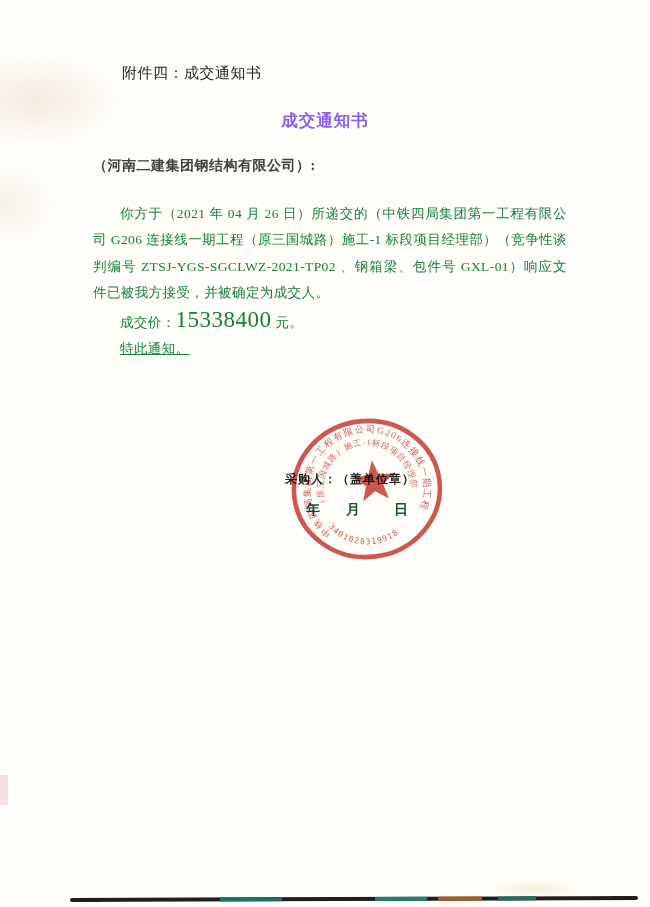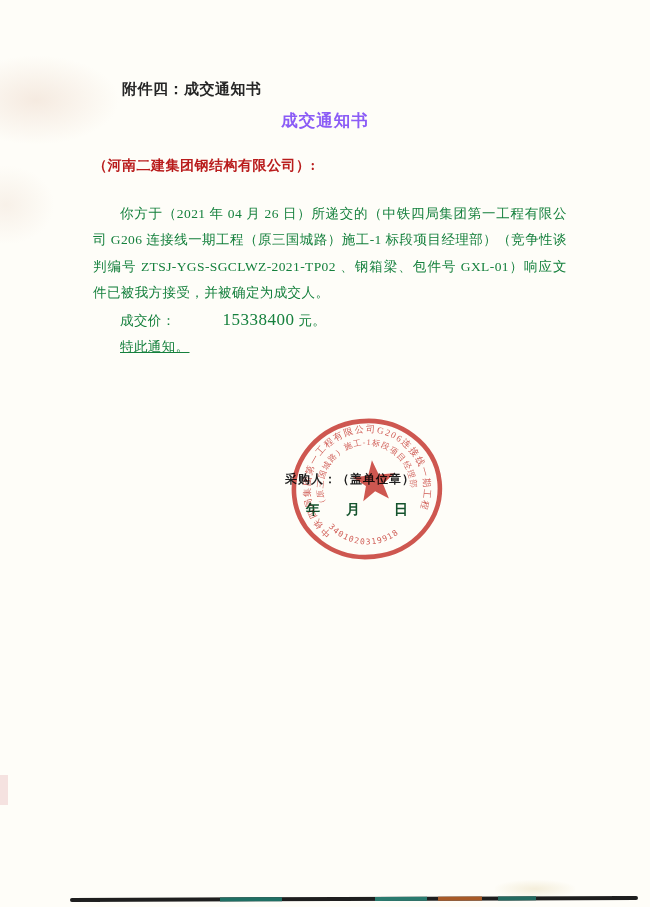--- a/index.html
+++ b/index.html
@@ -13,39 +13,39 @@
   .smudge-1{left:-20px;top:55px;width:140px;height:90px;
     background:radial-gradient(ellipse at 40% 50%, rgba(238,219,205,.55), rgba(238,219,205,0) 70%);}
   .smudge-2{left:-15px;top:165px;width:70px;height:80px;
     background:radial-gradient(ellipse at 30% 50%, rgba(240,226,214,.45), rgba(240,226,214,0) 70%);}
   .smudge-3{left:495px;top:880px;width:80px;height:18px;
     background:radial-gradient(ellipse at 50% 50%, rgba(238,228,198,.6), rgba(238,228,198,0) 75%);}
   .smudge-4{left:0;top:775px;width:8px;height:30px;background:rgba(236,200,200,.5);}
 
   .attachment-heading{
     position:absolute;left:122px;top:64px;
-    font-size:15px;font-weight:bold;color:#262626;letter-spacing:.5px;margin-top:16px;
+    font-size:15px;font-weight:normal;color:#262626;letter-spacing:.5px;
   }
   .doc-title{
     position:absolute;left:0;right:0;top:110px;text-align:center;
     font-size:16.5px;font-weight:bold;color:#8b5cf6;letter-spacing:1px;
   }
   .addressee{
     position:absolute;left:93px;top:157px;
-    font-size:14px;color:#b91c1c;font-weight:600;letter-spacing:.5px;
+    font-size:14px;color:#404040;font-weight:600;letter-spacing:.5px;
   }
   .body-text{
     position:absolute;left:93px;top:201px;width:474px;
     font-size:13.5px;line-height:26.4px;color:#15803d;
   }
   .body-text p{margin:0;text-indent:2em;text-align:justify;letter-spacing:.4px;}
   .price-line{text-indent:2em;text-align:left !important;}
   .price-number{
-    font-size:17px;letter-spacing:.5px;font-family:"Liberation Serif",serif;
-    position:relative;top:.5px;margin-left:47px;
+    font-size:23px;letter-spacing:.5px;font-family:"Liberation Serif",serif;
+    position:relative;top:.5px;
   }
   .closing{text-align:left !important;text-decoration:underline;}
 
   .sig-purchaser{
     position:absolute;left:285px;top:471px;
     font-size:12px;font-weight:600;color:#1f1f1f;letter-spacing:1px;z-index:2;
   }
   .sig-date{
     position:absolute;left:306px;top:501px;
     font-size:14px;font-weight:600;color:#14532d;z-index:2;

